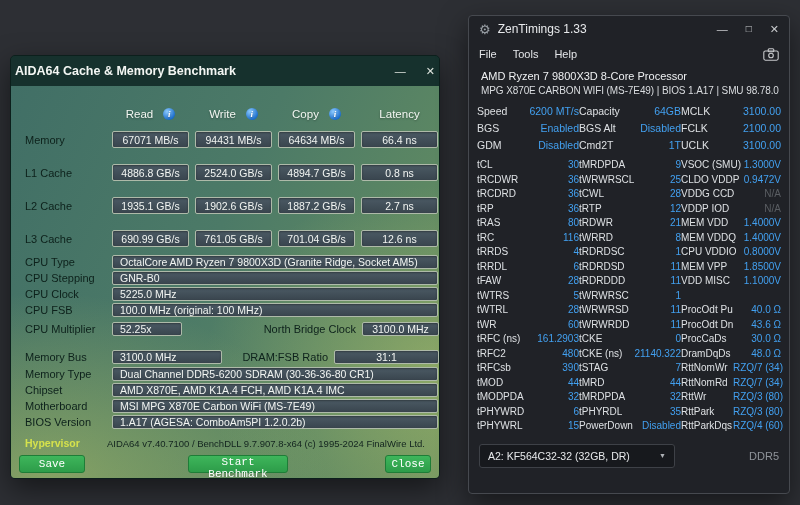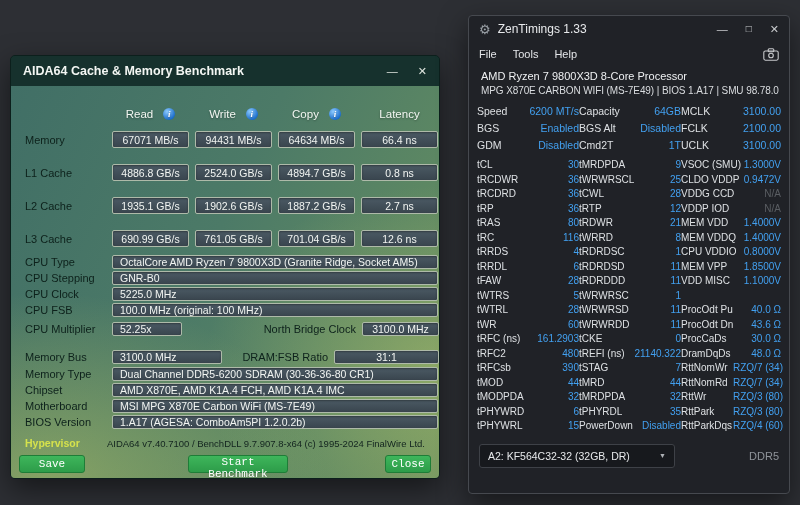--- a/index.html
+++ b/index.html
@@ -3,21 +3,21 @@
 <meta charset="utf-8">
 <style>
   * { margin:0; padding:0; box-sizing:border-box; }
   html,body { width:800px; height:505px; }
   body { background:#2d2f34; font-family:"Liberation Sans", sans-serif; overflow:hidden; position:relative; }
 
   
   .aida-window { position:absolute; left:10px; top:55px; width:430px; height:424px;
     border-radius:5px; overflow:hidden; border:1px solid #0c1f1c;
     box-shadow:0 10px 28px rgba(0,0,0,0.5); background:#16312d; }
-  .aida-titlebar { height:30px; display:flex; align-items:center; padding:0 12px; background:#16312d; }
+  .aida-titlebar { height:30px; display:flex; align-items:center; padding:0 4px; background:#16312d; }
   .aida-title { color:#f3f6f3; font-size:12.5px; font-weight:bold; flex:1; }
   .aida-controls { display:flex; gap:20px; color:#dfe5df; font-size:11px; }
   .tb-btn { cursor:default; line-height:1; }
 
   .aida-content { height:394px; padding:18px 0 0 0;
     background:
       radial-gradient(120% 90% at 8% 102%, rgba(198,207,96,0.50), rgba(198,207,96,0) 55%),
       radial-gradient(100% 85% at 100% 72%, rgba(193,204,110,0.42), rgba(193,204,110,0) 55%),
       linear-gradient(115deg, #416f66 0%, #4c7a67 45%, #5c8763 75%, #6c9160 100%); }
 
@@ -379,21 +379,21 @@
           <span class="zt-label">tRFC (ns)</span>
           <span class="zt-value">161.2903</span>
           <span class="zt-label">tCKE</span>
           <span class="zt-value">0</span>
           <span class="zt-label">ProcCaDs</span>
           <span class="zt-value">30.0 Ω</span>
         </div>
         <div class="zt-grid-row zt-timing-row">
           <span class="zt-label">tRFC2</span>
           <span class="zt-value">480</span>
-          <span class="zt-label">tREFI (ns)</span>
+          <span class="zt-label">tCKE (ns)</span>
           <span class="zt-value">21140.322</span>
           <span class="zt-label">DramDqDs</span>
           <span class="zt-value">48.0 Ω</span>
         </div>
         <div class="zt-grid-row zt-timing-row">
           <span class="zt-label">tRFCsb</span>
           <span class="zt-value">390</span>
           <span class="zt-label">tSTAG</span>
           <span class="zt-value">7</span>
           <span class="zt-label">RttNomWr</span>

